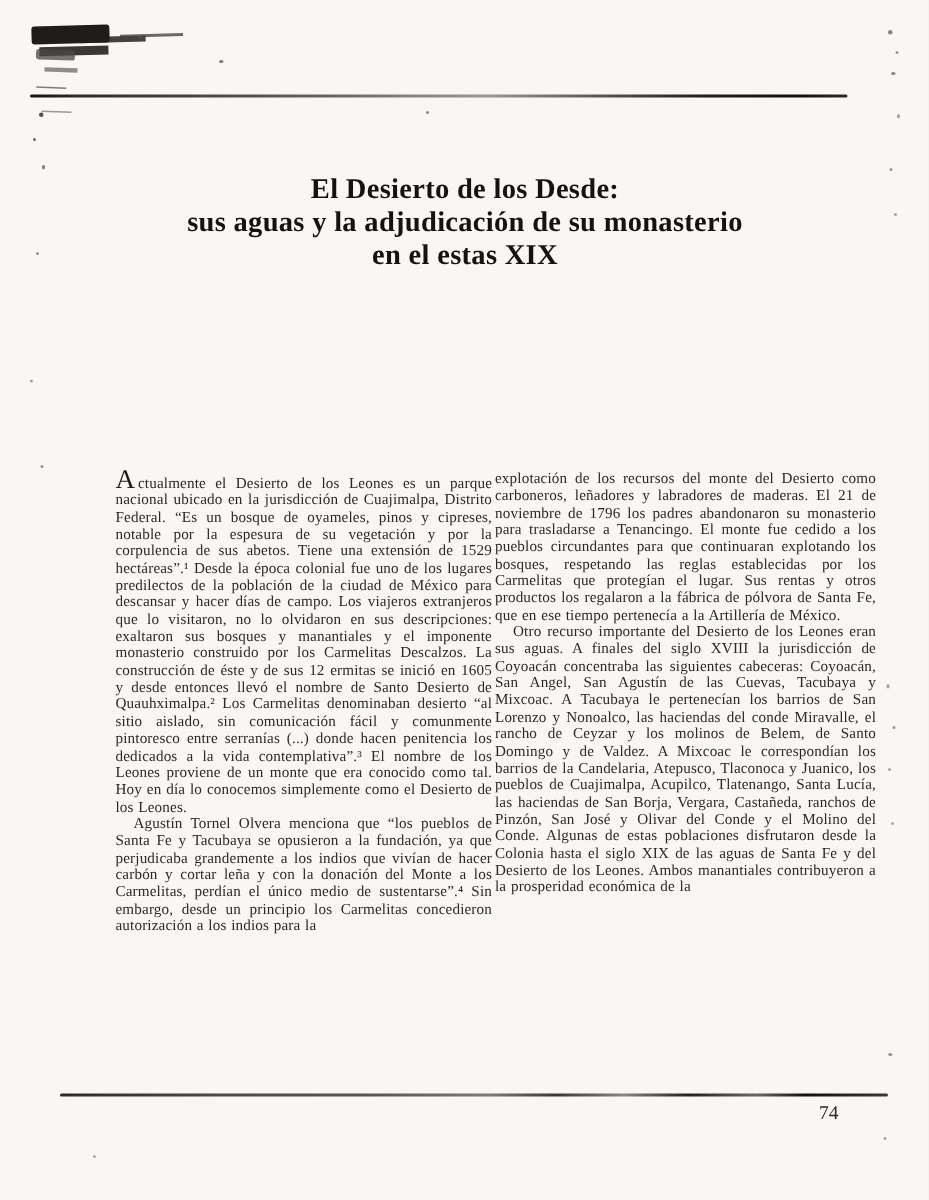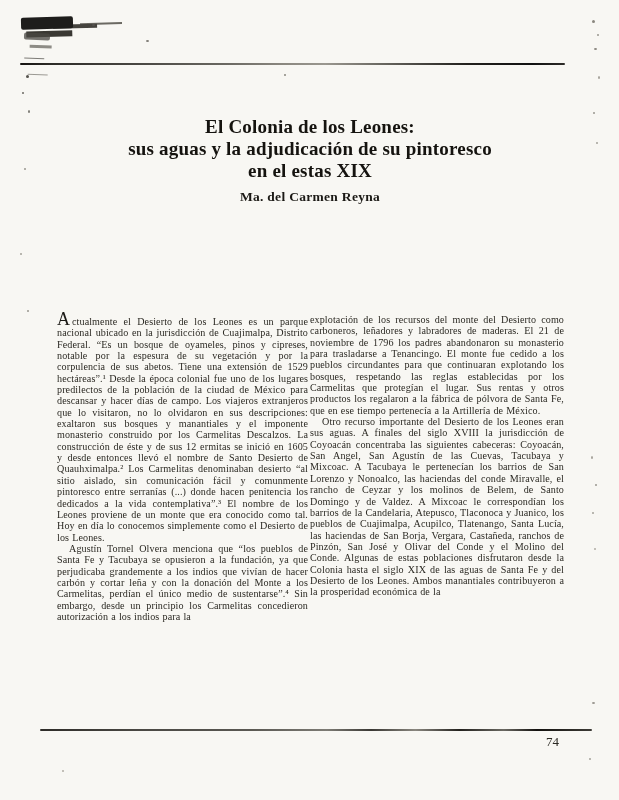--- a/index.html
+++ b/index.html
@@ -42,20 +42,21 @@
   
   .column {
     position: absolute;
     top: 314px;
     text-align: justify;
     font-size: 10.1px;
     line-height: 11.35px;
     color: #2b2923;
     letter-spacing: 0.1px;
     word-spacing: 0.5px;
+    margin-left: 20px;
   }
   .col-left  { left: 57px;  width: 251px; }
   .col-right { left: 310px; width: 254px; }
   .column p { margin: 0; }
   .column p.indented { text-indent: 12px; }
   .col-left p.opening::first-letter {
     font-size: 18px;
     line-height: 11px;
     font-weight: 500;
     letter-spacing: 2px;
@@ -156,25 +157,24 @@
     <div class="speck s16"></div>
     <div class="speck s17"></div>
     <div class="speck s18"></div>
     <div class="speck s19"></div>
     <div class="speck s20"></div>
     <div class="speck s21"></div>
     <div class="speck s22"></div>
   </div>
 
   <div class="title-block">
-    <div class="title-line">El Colonia de los Leones:</div>
-    <div class="title-line">sus aguas y la adjudicación de su pintoresco</div>
+    <div class="title-line">El Desierto de los Desde:</div>
+    <div class="title-line">sus aguas y la adjudicación de su monasterio</div>
     <div class="title-line">en el estas XIX</div>
   </div>
-  <div class="author">Ma. del Carmen Reyna</div>
 
   <div class="column col-left">
     <p class="opening">Actualmente el Desierto de los Leones es un parque nacional ubicado en la jurisdicción de Cuajimalpa, Distrito Federal. “Es un bosque de oyameles, pinos y cipreses, notable por la espesura de su vegetación y por la corpulencia de sus abetos. Tiene una extensión de 1529 hectáreas”.¹ Desde la época colonial fue uno de los lugares predilectos de la población de la ciudad de México para descansar y hacer días de campo. Los viajeros extranjeros que lo visitaron, no lo olvidaron en sus descripciones: exaltaron sus bosques y manantiales y el imponente monasterio construido por los Carmelitas Descalzos. La construcción de éste y de sus 12 ermitas se inició en 1605 y desde entonces llevó el nombre de Santo Desierto de Quauhximalpa.² Los Carmelitas denominaban desierto “al sitio aislado, sin comunicación fácil y comunmente pintoresco entre serranías (...) donde hacen penitencia los dedicados a la vida contemplativa”.³ El nombre de los Leones proviene de un monte que era conocido como tal. Hoy en día lo conocemos simplemente como el Desierto de los Leones.</p>
     <p class="indented">Agustín Tornel Olvera menciona que “los pueblos de Santa Fe y Tacubaya se opusieron a la fundación, ya que perjudicaba grandemente a los indios que vivían de hacer carbón y cortar leña y con la donación del Monte a los Carmelitas, perdían el único medio de sustentarse”.⁴ Sin embargo, desde un principio los Carmelitas concedieron autorización a los indios para la</p>
   </div>
   <div class="column col-right">
     <p>explotación de los recursos del monte del Desierto como carboneros, leñadores y labradores de maderas. El 21 de noviembre de 1796 los padres abandonaron su monasterio para trasladarse a Tenancingo. El monte fue cedido a los pueblos circundantes para que continuaran explotando los bosques, respetando las reglas establecidas por los Carmelitas que protegían el lugar. Sus rentas y otros productos los regalaron a la fábrica de pólvora de Santa Fe, que en ese tiempo pertenecía a la Artillería de México.</p>
     <p class="indented">Otro recurso importante del Desierto de los Leones eran sus aguas. A finales del siglo XVIII la jurisdicción de Coyoacán concentraba las siguientes cabeceras: Coyoacán, San Angel, San Agustín de las Cuevas, Tacubaya y Mixcoac. A Tacubaya le pertenecían los barrios de San Lorenzo y Nonoalco, las haciendas del conde Miravalle, el rancho de Ceyzar y los molinos de Belem, de Santo Domingo y de Valdez. A Mixcoac le correspondían los barrios de la Candelaria, Atepusco, Tlaconoca y Juanico, los pueblos de Cuajimalpa, Acupilco, Tlatenango, Santa Lucía, las haciendas de San Borja, Vergara, Castañeda, ranchos de Pinzón, San José y Olivar del Conde y el Molino del Conde. Algunas de estas poblaciones disfrutaron desde la Colonia hasta el siglo XIX de las aguas de Santa Fe y del Desierto de los Leones. Ambos manantiales contribuyeron a la prosperidad económica de la</p>
   </div>
 

